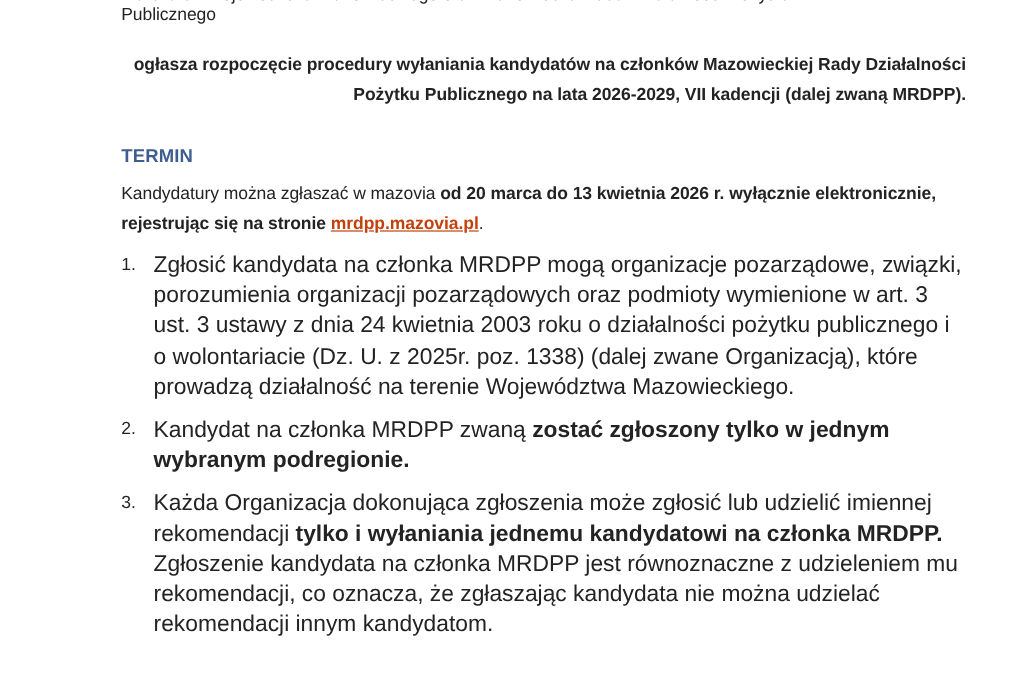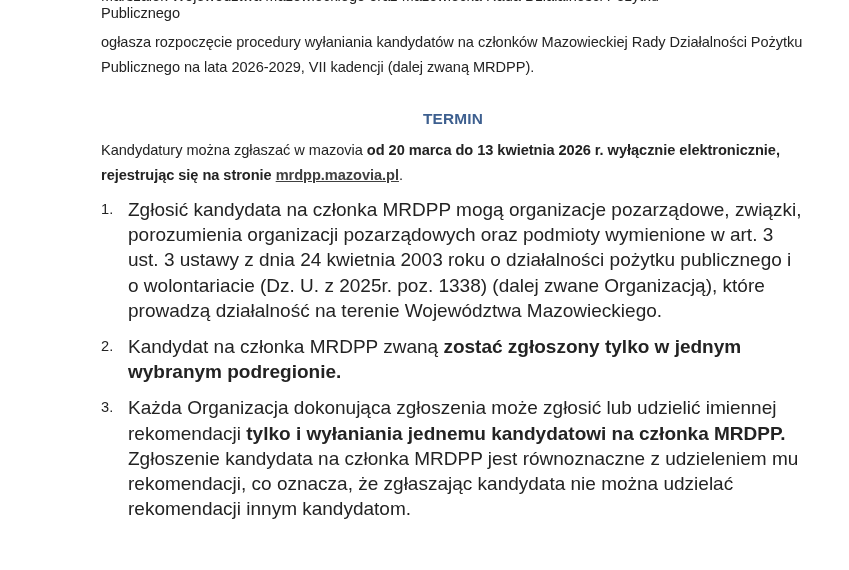--- a/index.html
+++ b/index.html
@@ -52,41 +52,41 @@
     letter-spacing: -0.05px;
   }
 
   .para-intro-tail {
     margin: 0 0 0 0;
     font-size: 14.6px;
     line-height: 25.2px;
   }
 
   .para-bold {
-    font-weight: normal;
-    margin-top: 4px;
+    font-weight: bold;
+    margin-top: 16px;
+    text-align: right;
   }
 
   .section-heading {
     color: #3d5f8f;
     font-weight: bold;
     font-size: 15.4px;
     line-height: 22px;
     letter-spacing: 0.15px;
     margin-top: 27px;
     margin-bottom: 0;
-    text-align: center;
   }
 
   .para-after-heading {
     margin-top: 8px;
   }
 
   .link {
-    color: #404040;
+    color: #c2410c;
     font-weight: bold;
     text-decoration: underline;
     text-underline-offset: 1px;
   }
 
   b, strong { font-weight: bold; }
 
   ol.numbered {
     list-style: none;
     margin: 9px 0 0 0;

